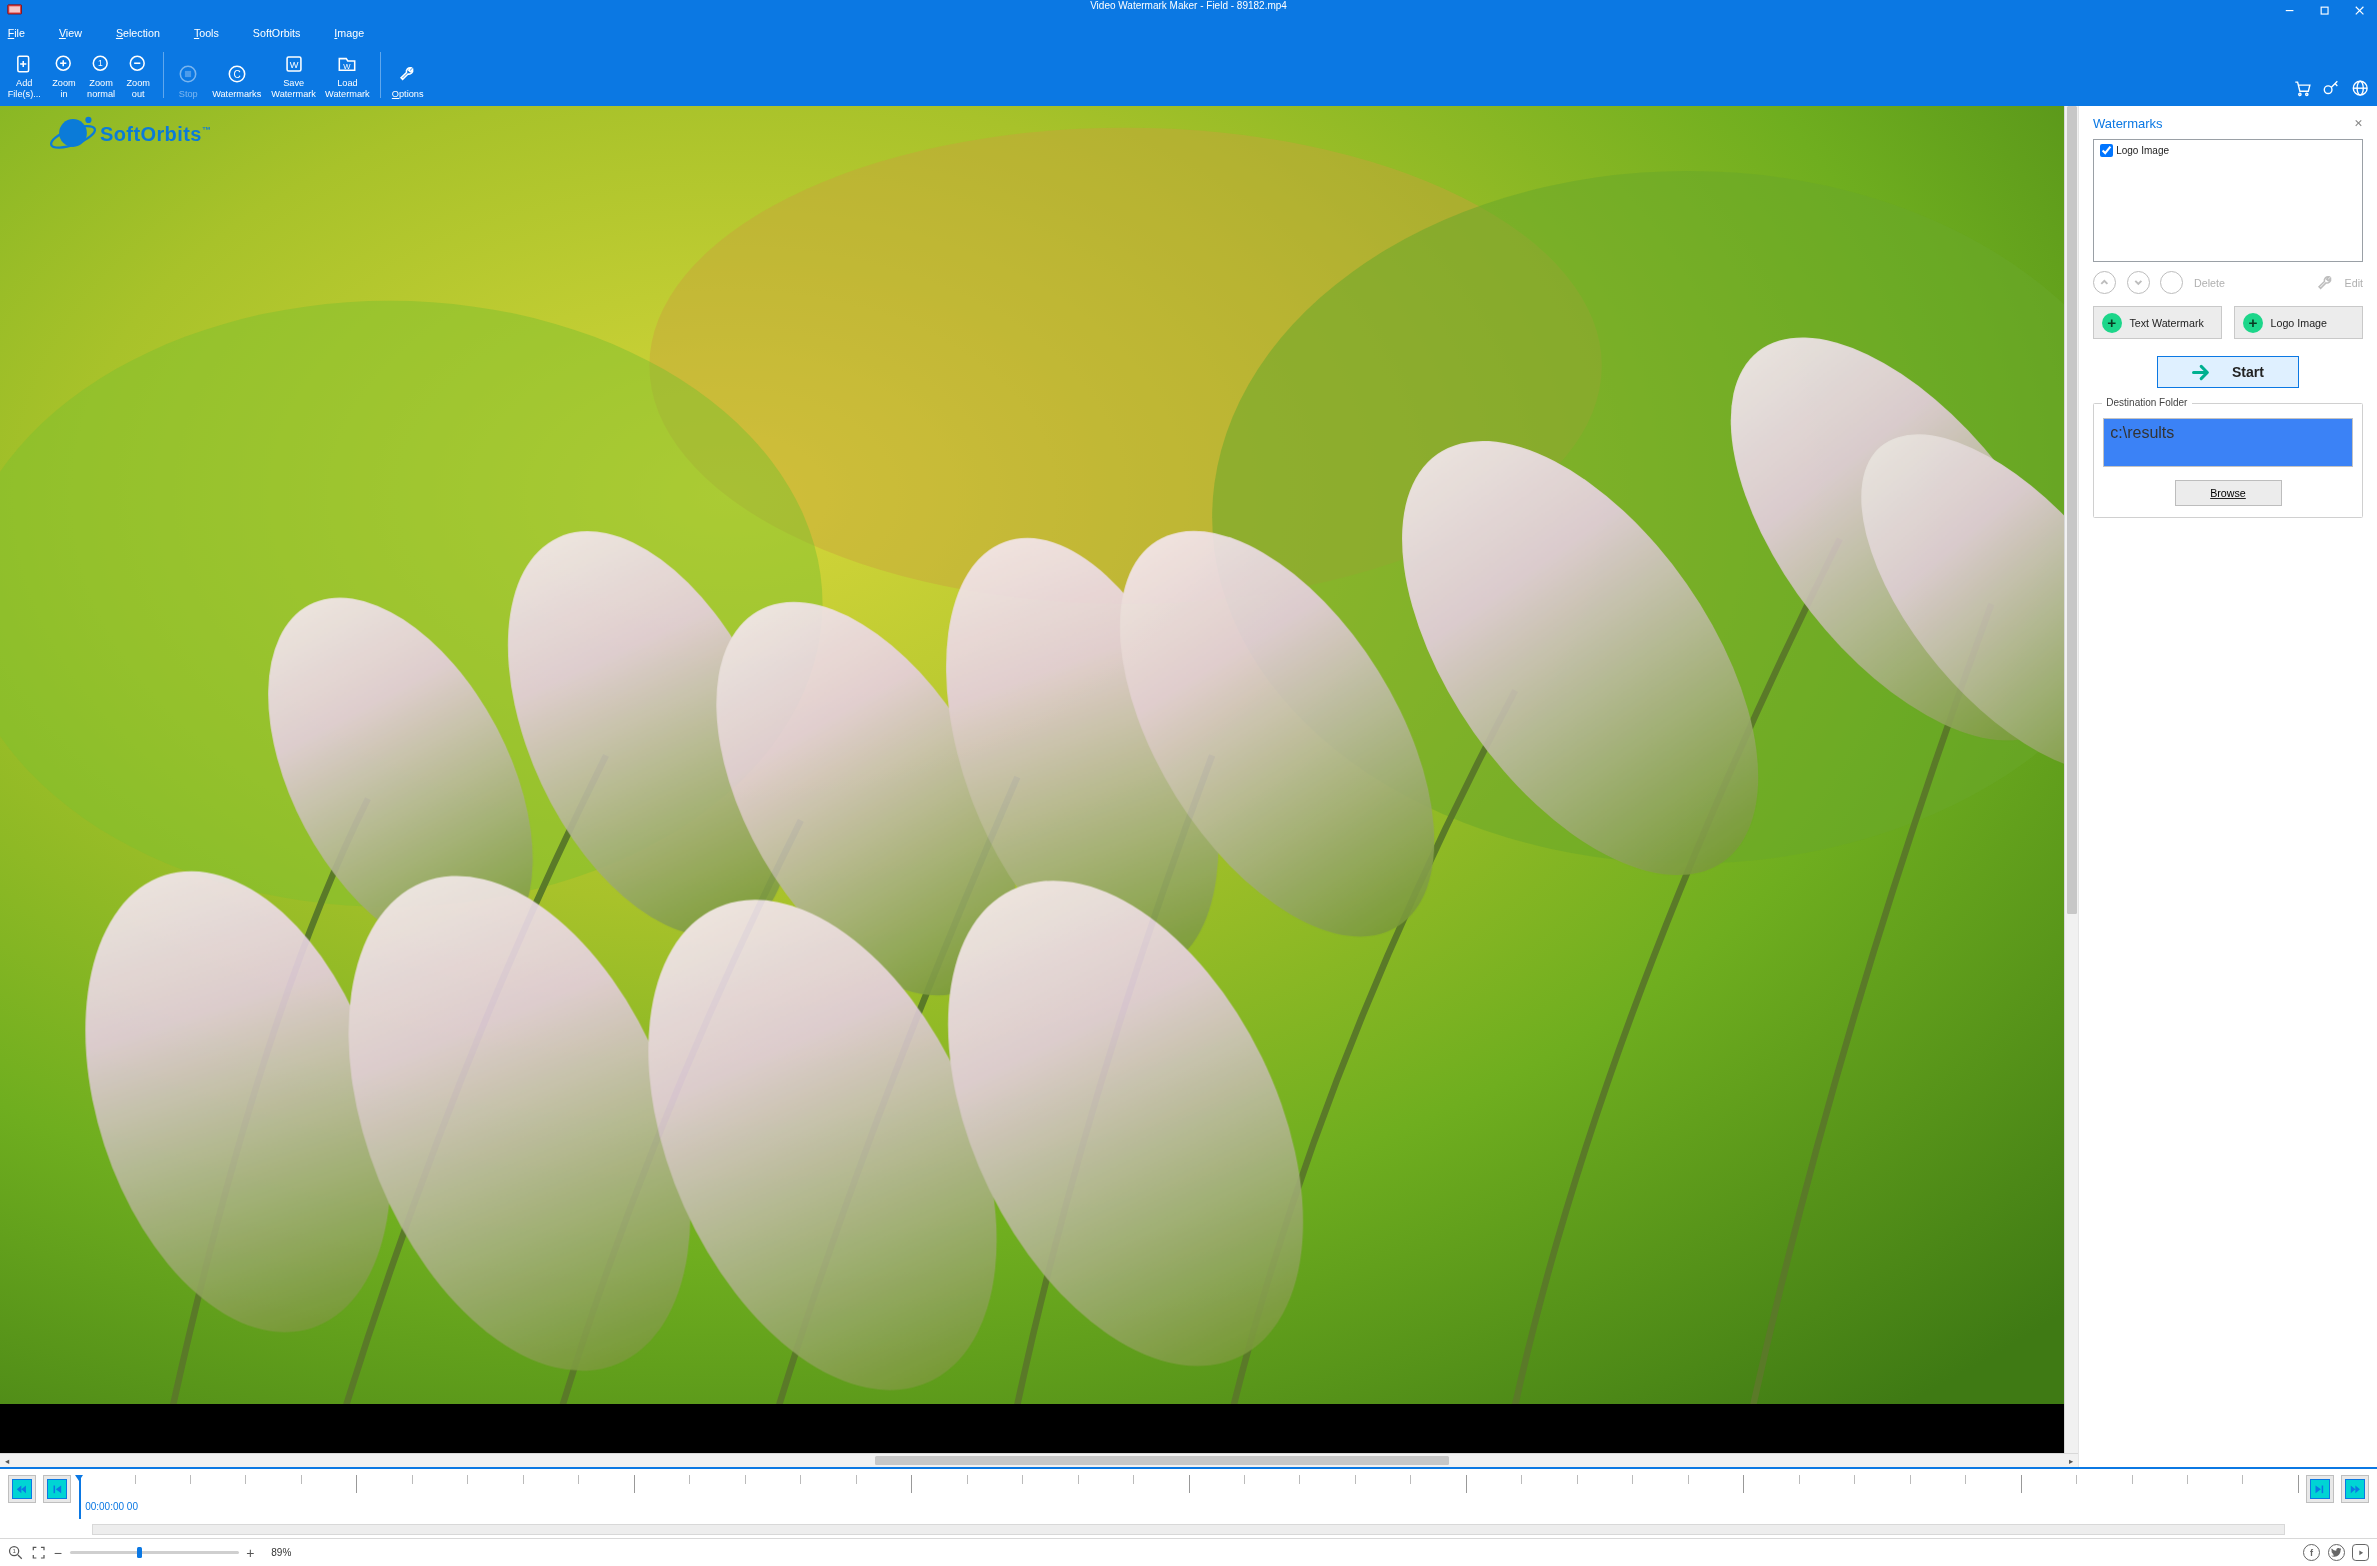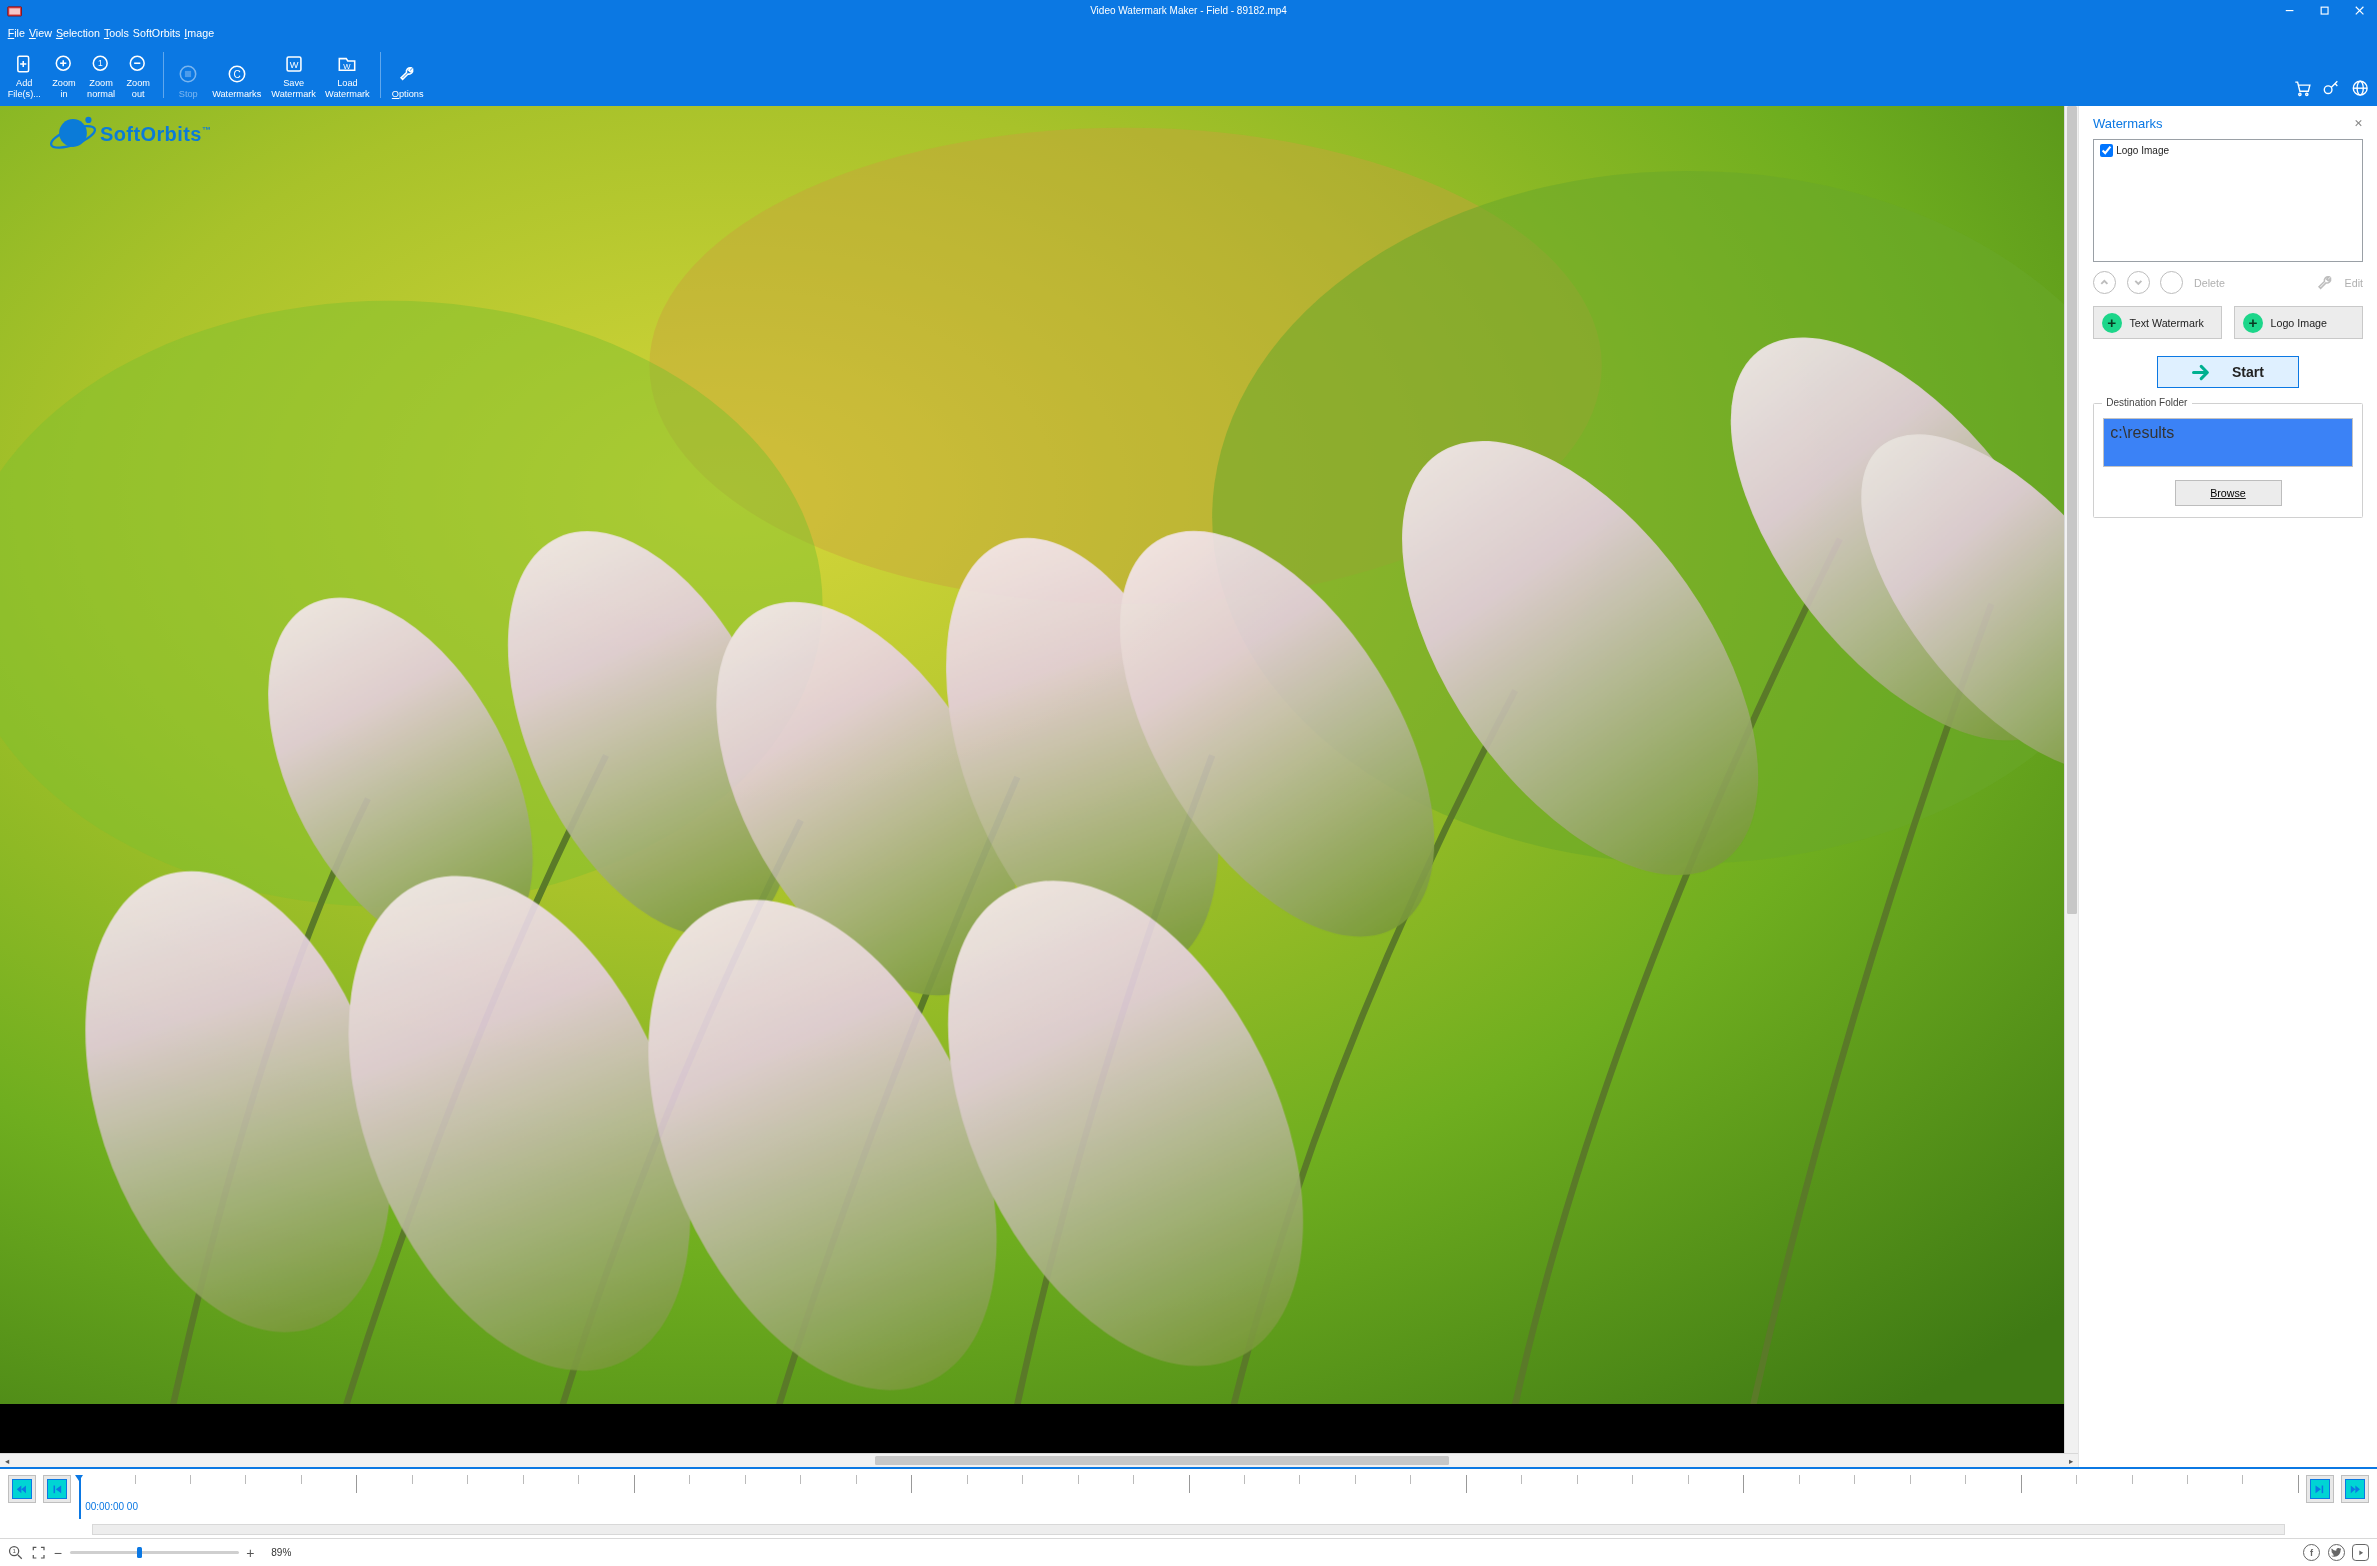--- a/index.html
+++ b/index.html
@@ -11,29 +11,29 @@
     --green:#1cd68a;
     --toolbar-icon:#ffffff;
     --accent:#0b78e3;
     --start-bg:#dff0ff;
   }
   *{box-sizing:border-box;}
   html,body{margin:0;padding:0;height:100%;font-family:"Segoe UI",Tahoma,Arial,sans-serif;font-size:10px;color:#222;background:#fff;}
   body{display:flex;flex-direction:column;height:100vh;overflow:hidden;}
 
   
-  .titlebar{background:var(--blue);color:#fff;height:21.5px;display:flex;align-items:center;position:relative;}
+  .titlebar{background:var(--blue);color:#fff;height:21.5px;display:flex;align-items:flex-start;position:relative;}
   .titlebar .app-icon{width:17px;height:17px;margin:0 4.6px 0 6.1px;display:flex;align-items:center;justify-content:center;}
   .titlebar .title{position:absolute;left:0;right:0;text-align:center;font-size:10px;pointer-events:none;}
   .win-controls{position:absolute;right:0;top:0;height:100%;display:flex;}
   .win-controls div{width:35px;display:flex;align-items:center;justify-content:center;cursor:pointer;}
   .win-controls svg{stroke:#fff;fill:none;}
 
   
-  .menubar{background:var(--blue);color:#fff;display:flex;align-items:center;height:23px;padding:0 7.7px;gap:4px;font-size:10.7px;}
+  .menubar{background:var(--blue);color:#fff;display:flex;align-items:center;height:23px;padding:0 7.7px;gap:34px;font-size:10.7px;}
   .menubar .item{cursor:pointer;}
   .underline-first::first-letter{text-decoration:underline;}
 
   
   .toolbar{background:var(--blue);color:#fff;display:flex;align-items:stretch;height:61px;padding:3.1px 7.7px 3.1px 3.1px;}
   .tool-group{display:flex;align-items:stretch;}
   .tool-sep{width:0.8px;background:rgba(255,255,255,.35);margin:4.6px 6.1px;}
   .tool-btn{display:flex;flex-direction:column;align-items:center;justify-content:flex-end;min-width:37px;padding:3.1px 4.6px 3.1px;cursor:pointer;text-align:center;font-size:9.2px;line-height:10.7px;}
   .tool-btn .ico{height:26px;display:flex;align-items:center;justify-content:center;margin-bottom:1.5px;}
   .tool-btn.disabled{opacity:.45;cursor:default;}

